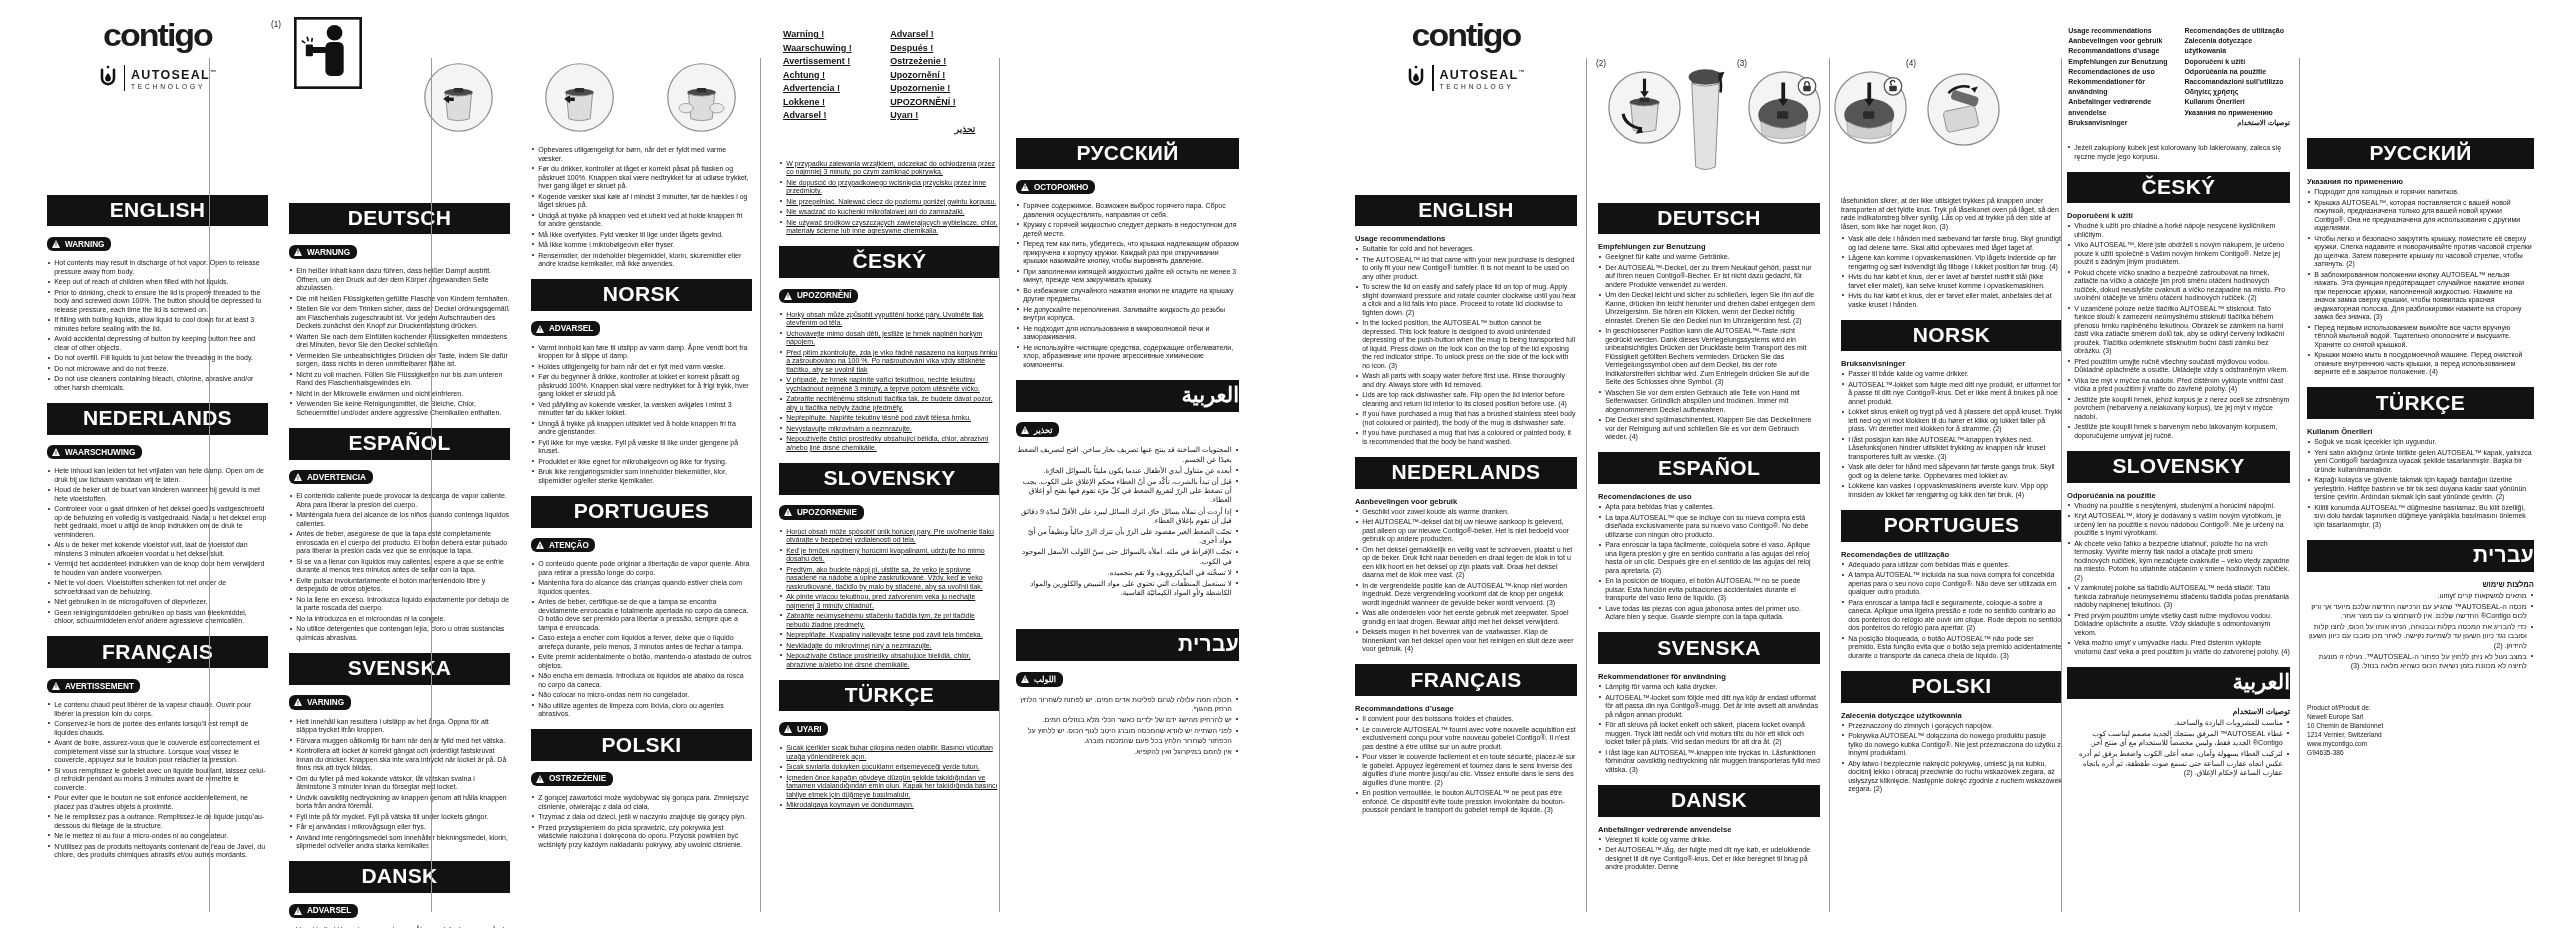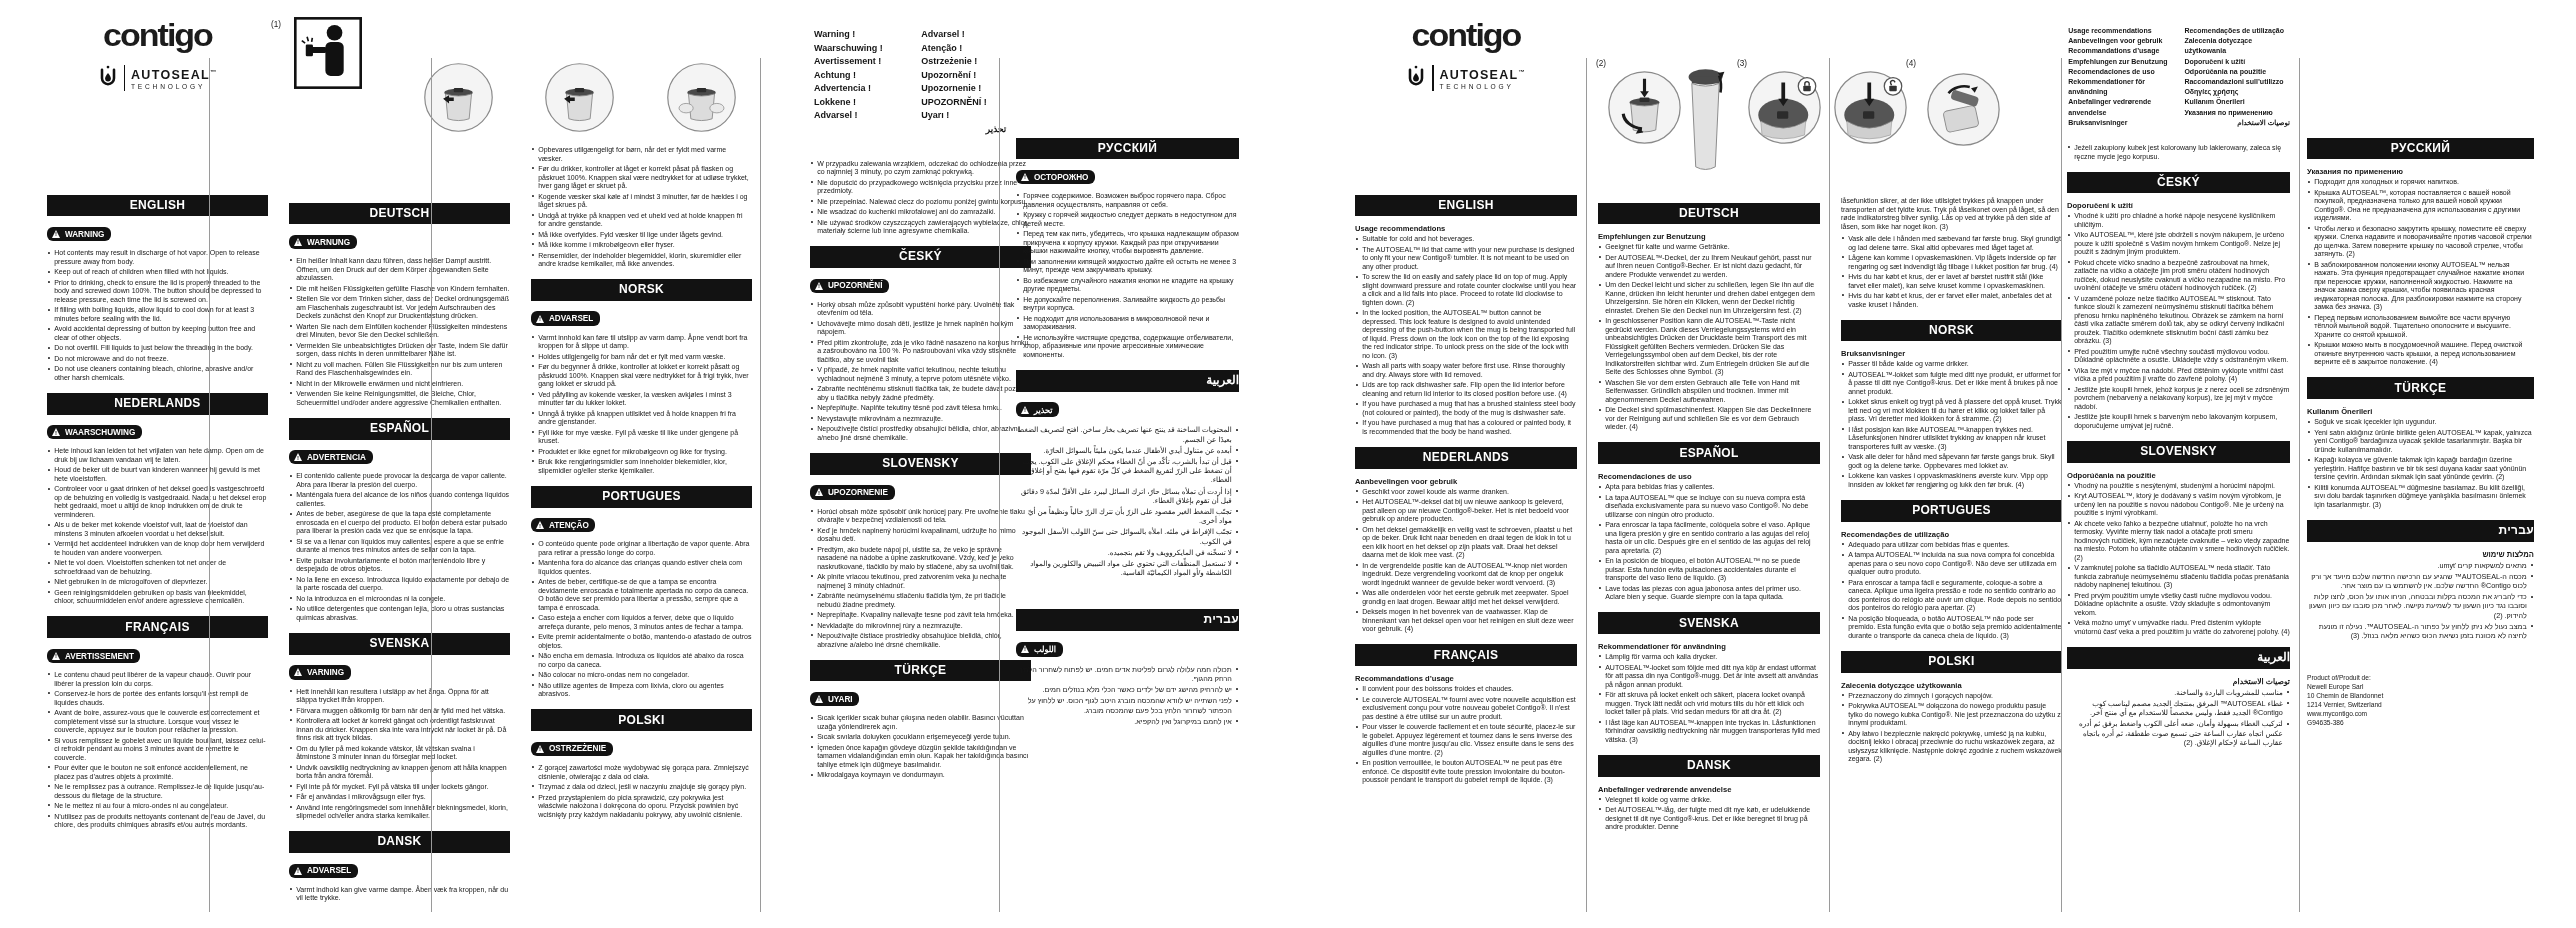--- a/index.html
+++ b/index.html
@@ -2,21 +2,21 @@
 <html style="font-size:10.5px"><head>
 <meta charset="utf-8">
 <style>
   html,body{margin:0;padding:0;background:#ffffff;}
   .sheet{position:relative;width:2576px;height:929px;background:#fff;overflow:hidden;
          font-family:"Liberation Sans",sans-serif;color:#161616;}
   .page{position:absolute;top:0;height:883px;}
   .col{position:absolute;top:0;}
   .gap{width:100%;}
   
-  .hdr{background:#121212;color:#fff;text-align:center;font-weight:bold;font-size:12px;
+  .hdr{background:#121212;color:#fff;text-align:center;font-weight:bold;font-size:21px;
        padding:3.3px 0 4.6px;margin:10.5px 0 8px;letter-spacing:0.3px;}
   
   .badge{display:inline-flex;align-items:center;background:#121212;color:#fff;font-weight:bold;
          font-size:8.2px;padding:2.6px 6.6px 2.6px 5.3px;margin:2.6px 0 8px;border-radius:6px;}
   .tri{position:relative;width:0;height:0;border-left:4.6px solid transparent;border-right:4.6px solid transparent;
        border-bottom:8px solid #fff;margin-right:4.6px;display:inline-block;}
   .tri::after{content:"!";position:absolute;left:-1.3px;top:1.3px;width:2.6px;font-size:6px;font-weight:bold;
        color:#121212;line-height:6.6px;}
   .bhead{font-weight:bold;font-size:7.6px;margin:0 0 2px;}
   .blts{list-style:none;margin:0 0 9.2px;padding:0;font-size:7px;line-height:8.5px;}
@@ -179,33 +179,33 @@
           <li>Não colocar no micro-ondas nem no congelador.</li>
           <li>Não utilize agentes de limpeza com lixívia, cloro ou agentes abrasivos.</li>
         </ul><div class="hdr">POLSKI</div><div class="badge">
           <span class="tri"></span>
           <span class="btxt">OSTRZEŻENIE</span>
         </div><div></div><ul class="blts">
           <li>Z gorącej zawartości może wydobywać się gorąca para. Zmniejszyć ciśnienie, otwierając z dala od ciała.</li>
           <li>Trzymać z dala od dzieci, jeśli w naczyniu znajduje się gorący płyn.</li>
           <li>Przed przystąpieniem do picia sprawdzić, czy pokrywka jest właściwie nałożona i dokręcona do oporu. Przycisk powinien być wciśnięty przy każdym nakładaniu pokrywy, aby uwolnić ciśnienie.</li>
         </ul></div>
-      <div class="col" style="left: 810px; width: 221px;"><div class="warnwords">
+      <div class="col" style="left: 779px; width: 221px; text-decoration: underline;"><div class="warnwords">
           <div class="wwcol">
             <div class="wwline">Warning !</div>
             <div class="wwline">Waarschuwing !</div>
             <div class="wwline">Avertissement !</div>
             <div class="wwline">Achtung !</div>
             <div class="wwline">Advertencia !</div>
             <div class="wwline">Lokkene !</div>
             <div class="wwline">Advarsel !</div>
           </div>
           <div class="wwcol">
             <div class="wwline">Advarsel !</div>
-            <div class="wwline">Atenção !</div>
+            <div class="wwline">Después !</div>
             <div class="wwline">Ostrzeżenie !</div>
             <div class="wwline">Upozornění !</div>
             <div class="wwline">Upozornenie !</div>
             <div class="wwline">UPOZORNĚNÍ !</div>
             <div class="wwline">Uyarı !</div>
             <div class="wwline rtl">تحذير</div>
           </div>
         </div><div class="gap" style="height: 9.2px;"></div><ul class="blts">
           <li>W przypadku zalewania wrzątkiem, odczekać do ochłodzenia przez co najmniej 3 minuty, po czym zamknąć pokrywką.</li>
           <li>Nie dopuścić do przypadkowego wciśnięcia przycisku przez inne przedmioty.</li>

